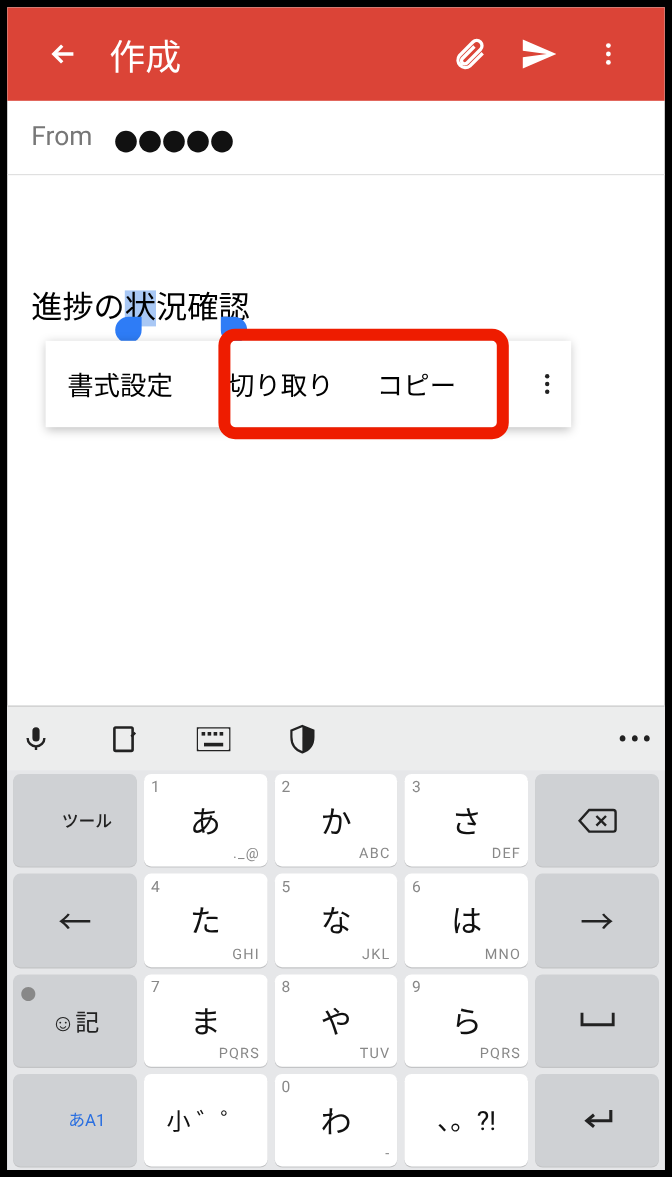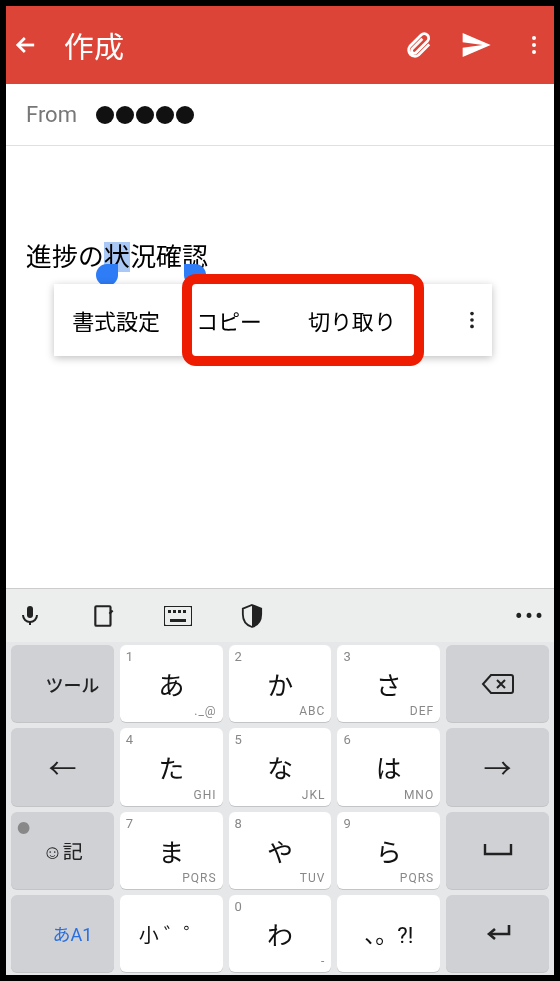--- a/index.html
+++ b/index.html
@@ -11,32 +11,32 @@
     background: #fff;
     overflow: hidden;
   }
 
   
   .header {
     background: #db4437;
     height: 78px;
     display: flex;
     align-items: center;
-    padding: 0 0;
+    padding: 0 27px;
     color: #fff;
   }
   .hdr-back { width: 40px; display:flex; align-items:center; justify-content:center; }
   .hdr-title { flex: 1; font-size: 30px; font-weight: 400; padding-left: 18px;}
   .hdr-actions { display:flex; align-items:center; gap: 26px; padding-right:4px;}
   .hdr-icon { width: 32px; height:32px; display:flex; align-items:center; justify-content:center;}
 
   
   .row {
     padding: 18px 20px;
-    display:flex; align-items:center;
+    display:flex; align-items:flex-end;
     border-bottom: 1px solid #e0e0e0;
     font-size: 22px;
     color: #666;
   }
   .row .label { width: 70px; color:#777; font-size:22px;}
   .row .value { flex:1; color:#222; font-size:24px; display:flex; align-items:center;}
   .masked-dots { display:inline-flex; gap:2px; margin-right:4px;}
   .dot { width:18px; height:18px; border-radius:50%; background:#111; display:inline-block;}
   .chev { width:30px; }
 
@@ -53,21 +53,21 @@
   .sel-highlight { background:#a9c8f5; }
   .handle {
     width: 22px; height:22px; border-radius:50%;
     background:#2e7cf6;
     position:absolute;
   }
 
   
   .ctx-menu {
     position:absolute;
-    top: 278px; left: 48px;
+    top: 278px; left: 32px;
     width: 438px; height: 72px;
     background:#fff;
     box-shadow: 0 2px 8px rgba(0,0,0,0.25);
     display:flex; align-items:center;
     z-index: 20;
   }
   .ctx-item {
     padding: 0 18px;
     font-size: 22px;
     color:#000;
@@ -114,21 +114,21 @@
     border-radius:6px;
     position:relative;
     display:flex; align-items:center; justify-content:center;
     font-size:26px;
     color:#111;
     box-shadow: 0 1px 0 rgba(0,0,0,0.15);
   }
   .key.dark { background:#cfd1d4; color:#222; font-size:20px;}
   .key .sub-tl { position:absolute; top:4px; left:6px; font-size:13px; color:#888;}
   .key .sub-br { position:absolute; bottom:4px; right:6px; font-size:12px; color:#888; letter-spacing:1px;}
-  .toggle-label { font-size:18px; font-weight:500;margin-left:20px;}
+  .toggle-label { font-size:14px; font-weight:500;margin-left:20px;}
   .blue { color:#2a6fe0; font-weight:400;}
 
 </style>
 </head>
 <body>
 
 <div id="frame">
 
   <div class="header">
     <div class="hdr-back">
@@ -176,22 +176,22 @@
   <div class="subject-wrap">
     <div class="subject-text">
       <span>進捗の</span><span class="sel-highlight">状</span><span>況確認</span>
     </div>
     <div class="handle" style="top:118px; left:90px; border-top-right-radius:0;"></div>
     <div class="handle" style="top:118px; left:178px; border-top-left-radius:0;"></div>
   </div>
 
   <div class="ctx-menu">
     <div class="ctx-item">書式設定</div>
+    <div class="ctx-item" style="margin-left:10px;">切り取り</div>
     <div class="ctx-item">コピー</div>
-    <div class="ctx-item" style="margin-left:10px;">切り取り</div>
     <div class="ctx-overflow" style="margin-left:auto;">
       <svg width="22" height="22" viewBox="0 0 24 24" fill="#222">
           <circle cx="12" cy="5" r="2"></circle>
           <circle cx="12" cy="12" r="2"></circle>
           <circle cx="12" cy="19" r="2"></circle>
         </svg>
     </div>
   </div>
   <div class="red-box"></div>
 

